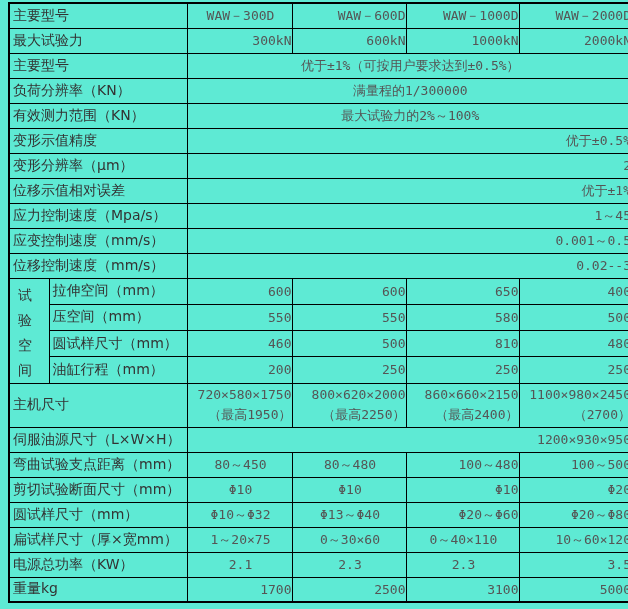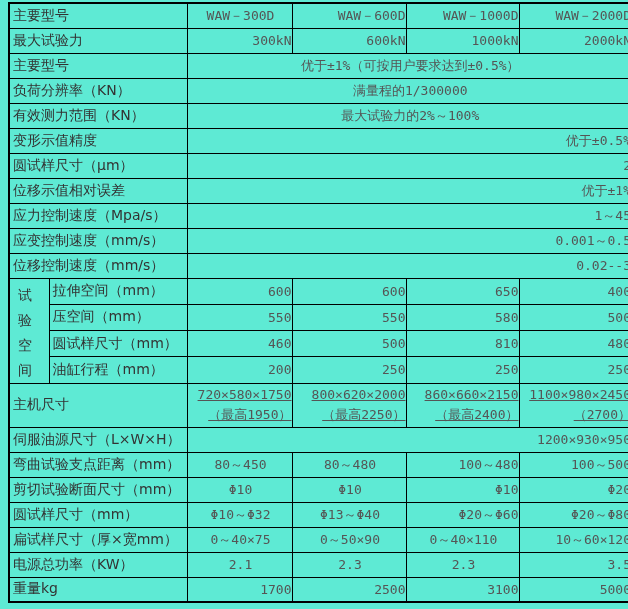--- a/index.html
+++ b/index.html
@@ -43,21 +43,21 @@
   td.value-cell.ac { text-align: right; }
   td.value-cell.al { text-align: center; padding-left: 2px; }
   td.group-cell {
     font-size: 14px;
     color: #333333;
     vertical-align: top;
     padding: 4px 0 0 8px;
     text-align: left;
   }
   td.group-cell div { line-height: 25px; }
-  td.value-cell div { line-height: 20px; text-decoration: underline; }
+  td.value-cell div { line-height: 20px; }
 </style>
 </head>
 <body>
 
 <div class="page">
   <table class="spec">
     <colgroup>
       <col style="width:40px">
       <col style="width:138px">
       <col style="width:105px">
@@ -90,21 +90,21 @@
         </tr>
         <tr>
           <td class="label-cell" colspan="2">有效测力范围（KN）</td>
           <td class="value-cell al" colspan="4">最大试验力的2%～100%</td>
         </tr>
         <tr>
           <td class="label-cell" colspan="2">变形示值精度</td>
           <td class="value-cell ac" colspan="4">优于±0.5%</td>
         </tr>
         <tr>
-          <td class="label-cell" colspan="2">圆试样尺寸（μm）</td>
+          <td class="label-cell" colspan="2">变形分辨率（μm）</td>
           <td class="value-cell ac" colspan="4">2</td>
         </tr>
         <tr>
           <td class="label-cell" colspan="2">位移示值相对误差</td>
           <td class="value-cell ac" colspan="4">优于±1%</td>
         </tr>
         <tr>
           <td class="label-cell" colspan="2">应力控制速度（Mpa/s）</td>
           <td class="value-cell ac" colspan="4">1～45</td>
         </tr>
@@ -189,22 +189,22 @@
         </tr>
         <tr>
           <td class="label-cell" colspan="2">圆试样尺寸（mm）</td>
           <td class="value-cell al">Φ10～Φ32</td>
           <td class="value-cell al">Φ13～Φ40</td>
           <td class="value-cell ac">Φ20～Φ60</td>
           <td class="value-cell ac">Φ20～Φ80</td>
         </tr>
         <tr>
           <td class="label-cell" colspan="2">扁试样尺寸（厚×宽mm）</td>
-          <td class="value-cell al">0～40×75</td>
-          <td class="value-cell al">0～50×90</td>
+          <td class="value-cell al">1～20×75</td>
+          <td class="value-cell al">0～30×60</td>
           <td class="value-cell al">0～40×110</td>
           <td class="value-cell ac">10～60×120</td>
         </tr>
         <tr>
           <td class="label-cell" colspan="2">电源总功率（KW）</td>
           <td class="value-cell al">2.1</td>
           <td class="value-cell al">2.3</td>
           <td class="value-cell al">2.3</td>
           <td class="value-cell ac">3.5</td>
         </tr>

